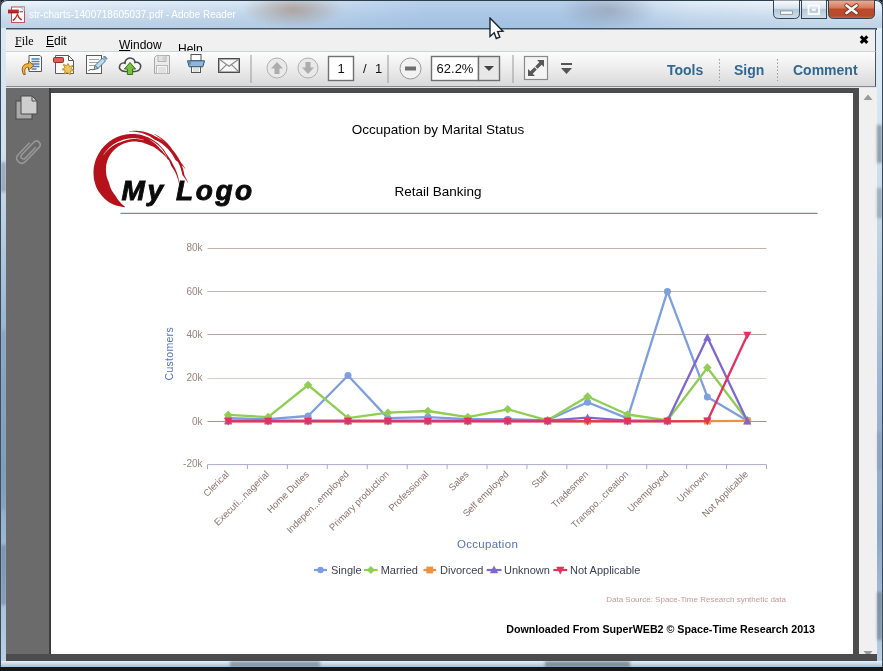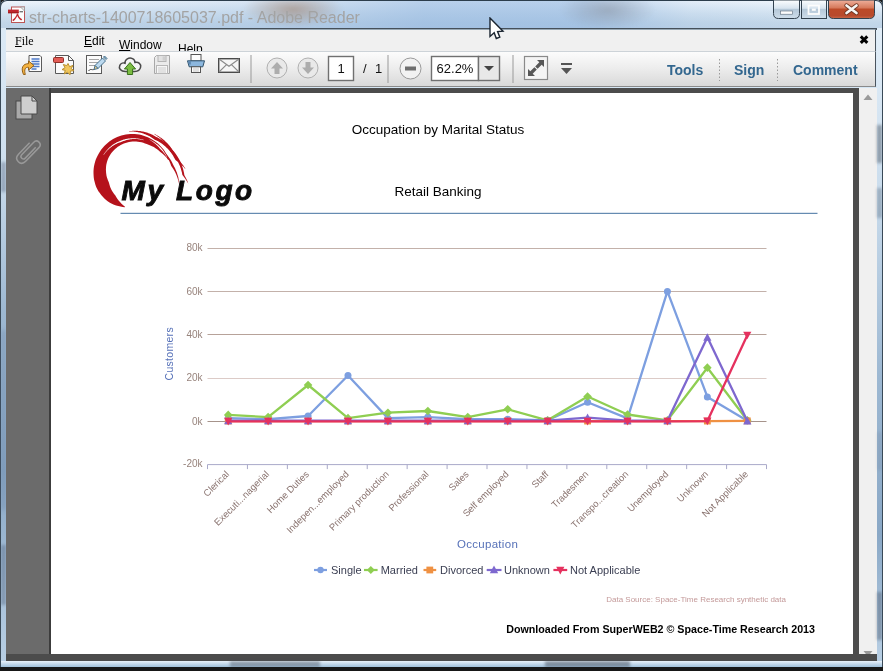--- a/index.html
+++ b/index.html
@@ -34,21 +34,21 @@
 <div class="abs" style="left:8px;top:5px;width:18px;height:18px;">
   <svg width="18" height="18">
     <rect x="3.5" y="2" width="13" height="15.5" fill="#fdfdfd" stroke="#b55"></rect>
     <path d="M12.5 2 L16.5 2 L16.5 6 Z" fill="#e8e8e8" stroke="#999" stroke-width="0.8"></path>
     <rect x="0" y="4.6" width="10.8" height="3.6" fill="#c1272d"></rect>
     <rect x="0" y="7.4" width="10.8" height="0.8" fill="#8f1a1a"></rect>
     <path d="M10 8.5 C10.5 11 12 13.2 14.2 14.2 L13.2 15.4 C11.2 14.4 9.8 12.5 9.3 10.8 C8.6 12.8 7 15.2 5.2 16.2 L4.3 15.1 C6.4 13.6 8.5 11 9 8.5 Z" fill="#c1272d"></path>
     <rect x="11.5" y="6.2" width="3.5" height="1.1" fill="#555"></rect>
   </svg>
 </div>
-<div class="abs" style="left:29px;top:9px;font-size:16px;color:#a3a3a3;">str-charts-1400718605037.pdf - Adobe Reader</div>
+<div class="abs" style="left:29px;top:9px;font-size:10px;color:#ffffff;">str-charts-1400718605037.pdf - Adobe Reader</div>
 
 <div class="abs" style="left:773px;top:0px;width:103px;height:20px;">
   <svg width="103" height="20">
     <defs>
       <linearGradient id="btn" x1="0" y1="0" x2="0" y2="1">
         <stop offset="0" stop-color="#fdfeff"></stop>
           <stop offset="0.45" stop-color="#d7e4ef"></stop>
         <stop offset="0.5" stop-color="#b5c8d8"></stop>
           <stop offset="1" stop-color="#cfdeeb"></stop>
       </linearGradient>
@@ -71,21 +71,21 @@
     </g>
     <g stroke="#f6f6f4" stroke-width="2.7" stroke-linecap="round">
       <path d="M73.5 5.5 L83.5 13 M83.5 5.5 L73.5 13"></path>
     </g>
   </svg>
 </div>
 
 <div class="abs" style="left:6px;top:29px;width:870px;height:22px;background:#f0f0f0;border-top:1px solid #98a8b4;border-right:1px solid #4a545e;box-sizing:border-box;"></div>
 <div class="abs" style="left:6px;top:30px;width:871px;height:21px;font-size:12px;color:#000;">
   <span class="abs" style="left:9px;top:4px;font-family:Liberation Serif, serif;"><u>F</u>ile</span>
-  <span class="abs" style="left:40px;top:4px;margin-left:38px;"><u>E</u>dit</span>
+  <span class="abs" style="left:40px;top:4px;"><u>E</u>dit</span>
   <span class="abs" style="left:76px;top:20px;"><u>V</u>iew</span>
   <span class="abs" style="left:113px;top:8px;"><u>W</u>indow</span>
   <span class="abs" style="left:172px;top:12px;"><u>H</u>elp</span>
   <span class="abs" style="left:853px;top:3px;font-weight:bold;font-size:12px;">✖</span>
 </div>
 
 <div class="abs" id="toolbar" style="left:6px;top:51px;width:870px;height:36px;
   background:linear-gradient(180deg,#fcfcfc 0%,#ececec 50%,#d9d9d9 100%);
   border-bottom:1px solid #8a8a8a;border-top:1px solid #cdd3d8;border-right:1px solid #4a545e;box-sizing:border-box;"></div>
 <svg class="abs" style="left:6px;top:51px;" width="871" height="36">

